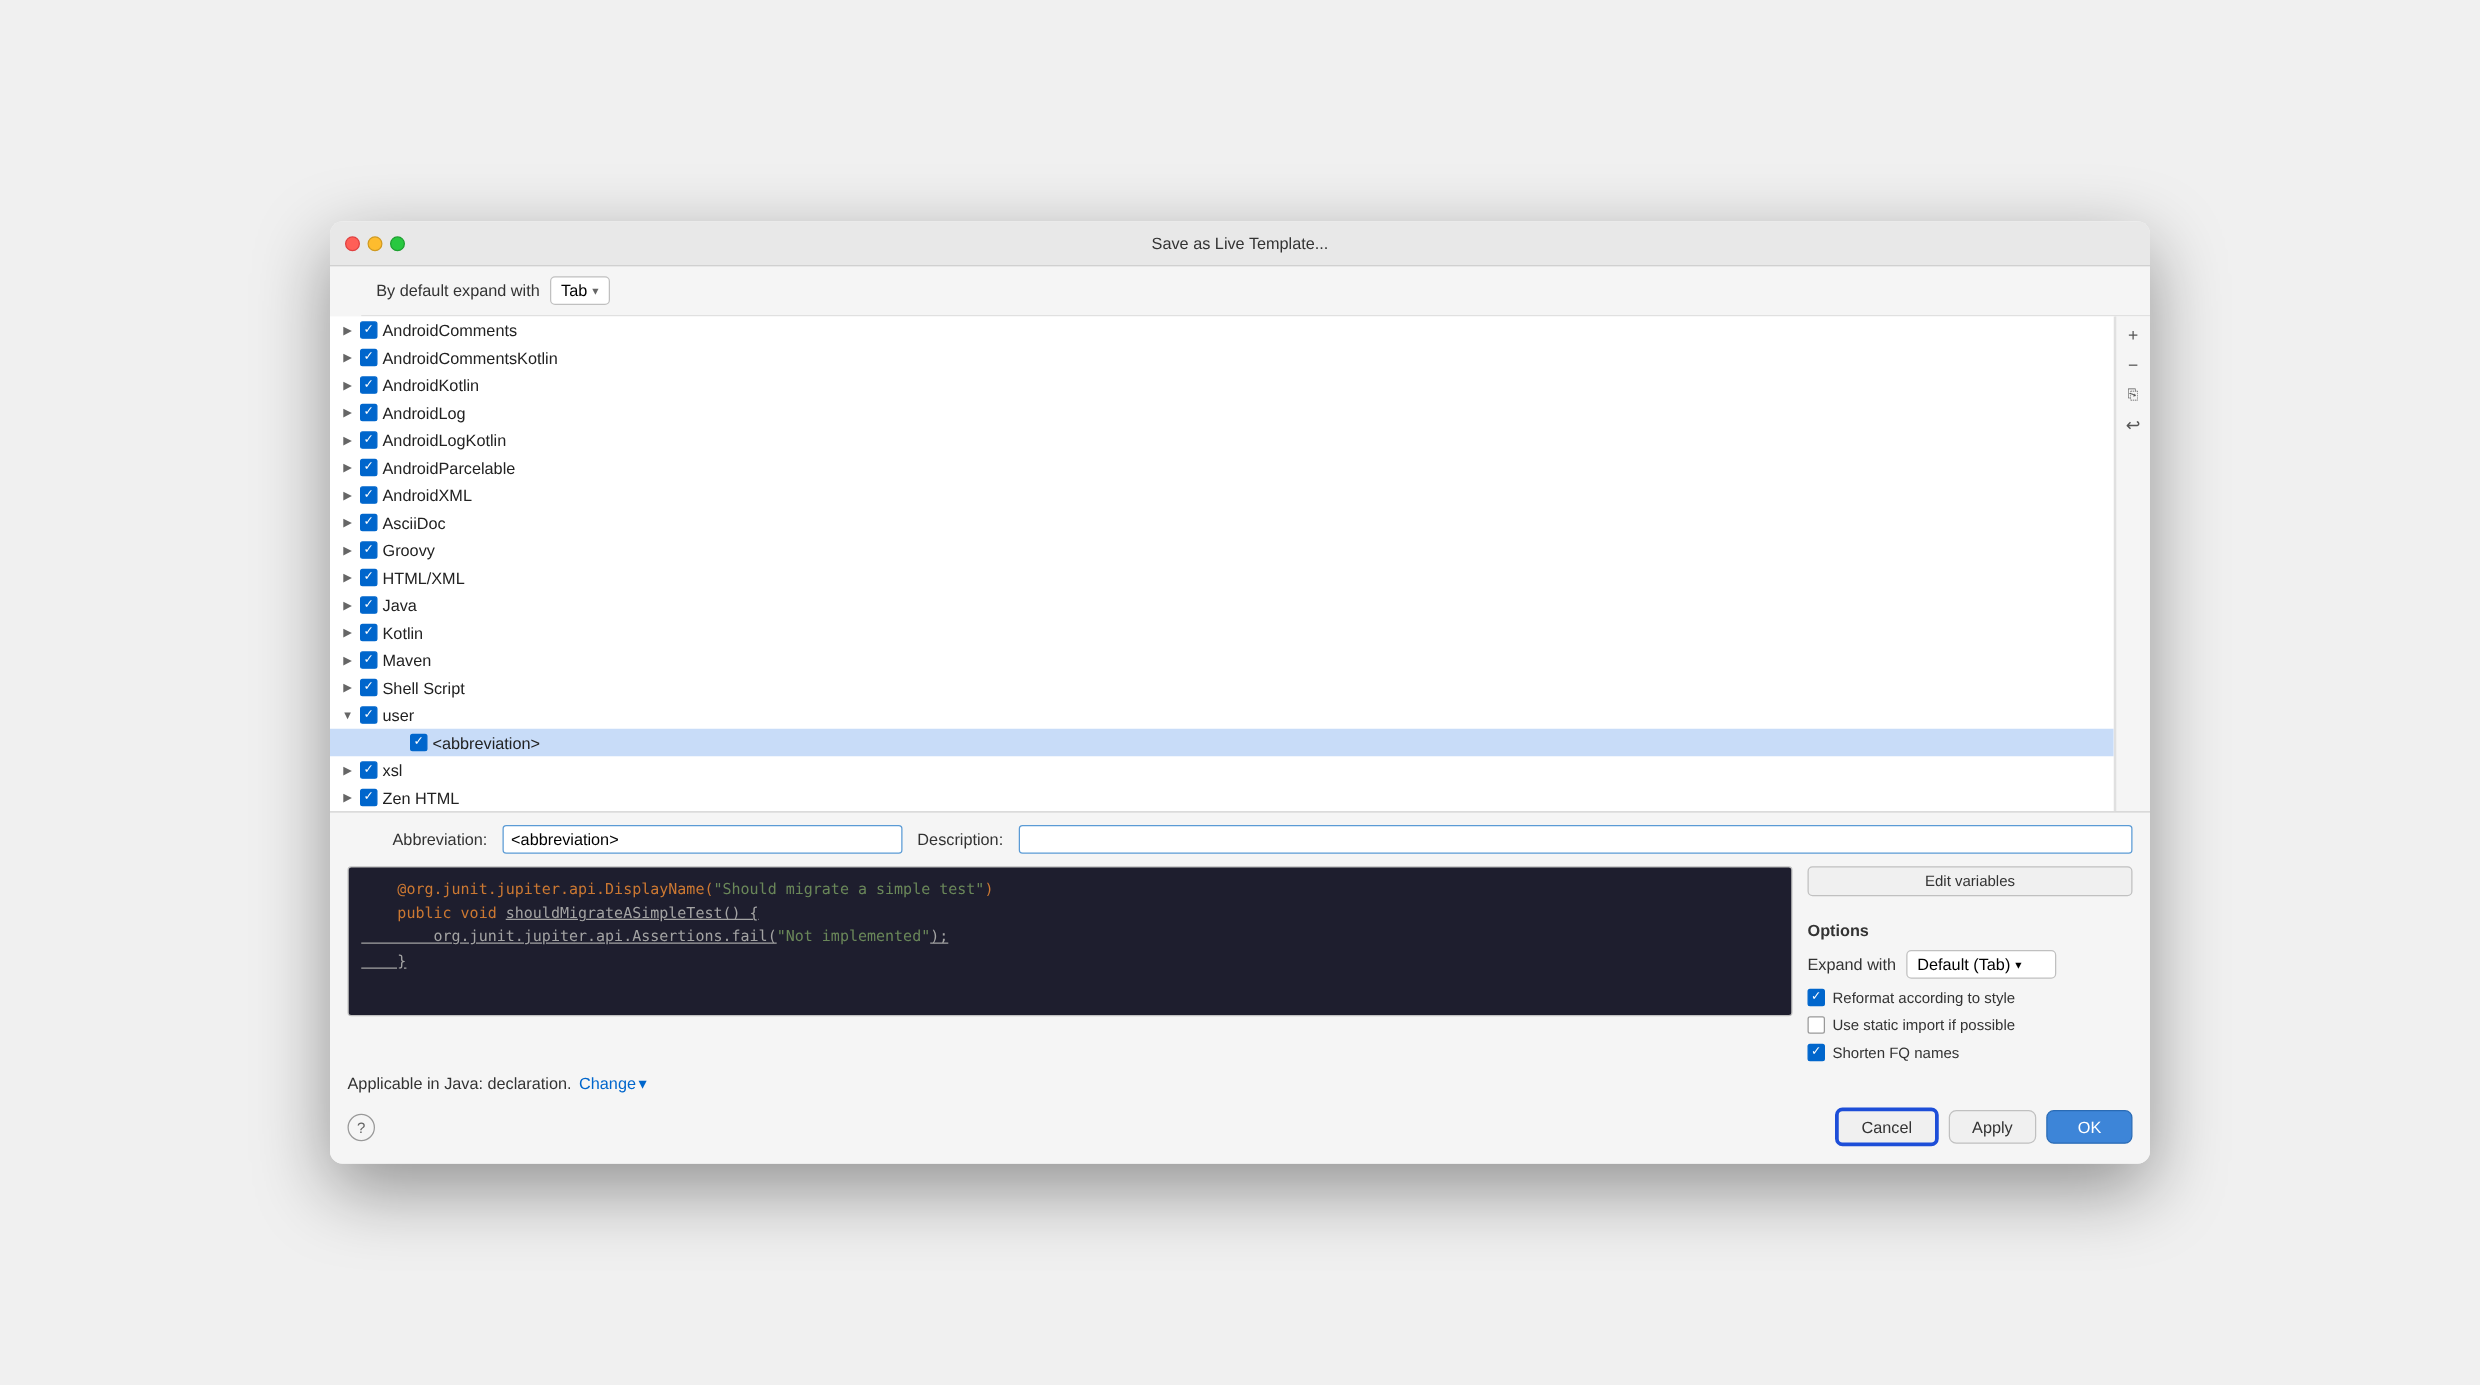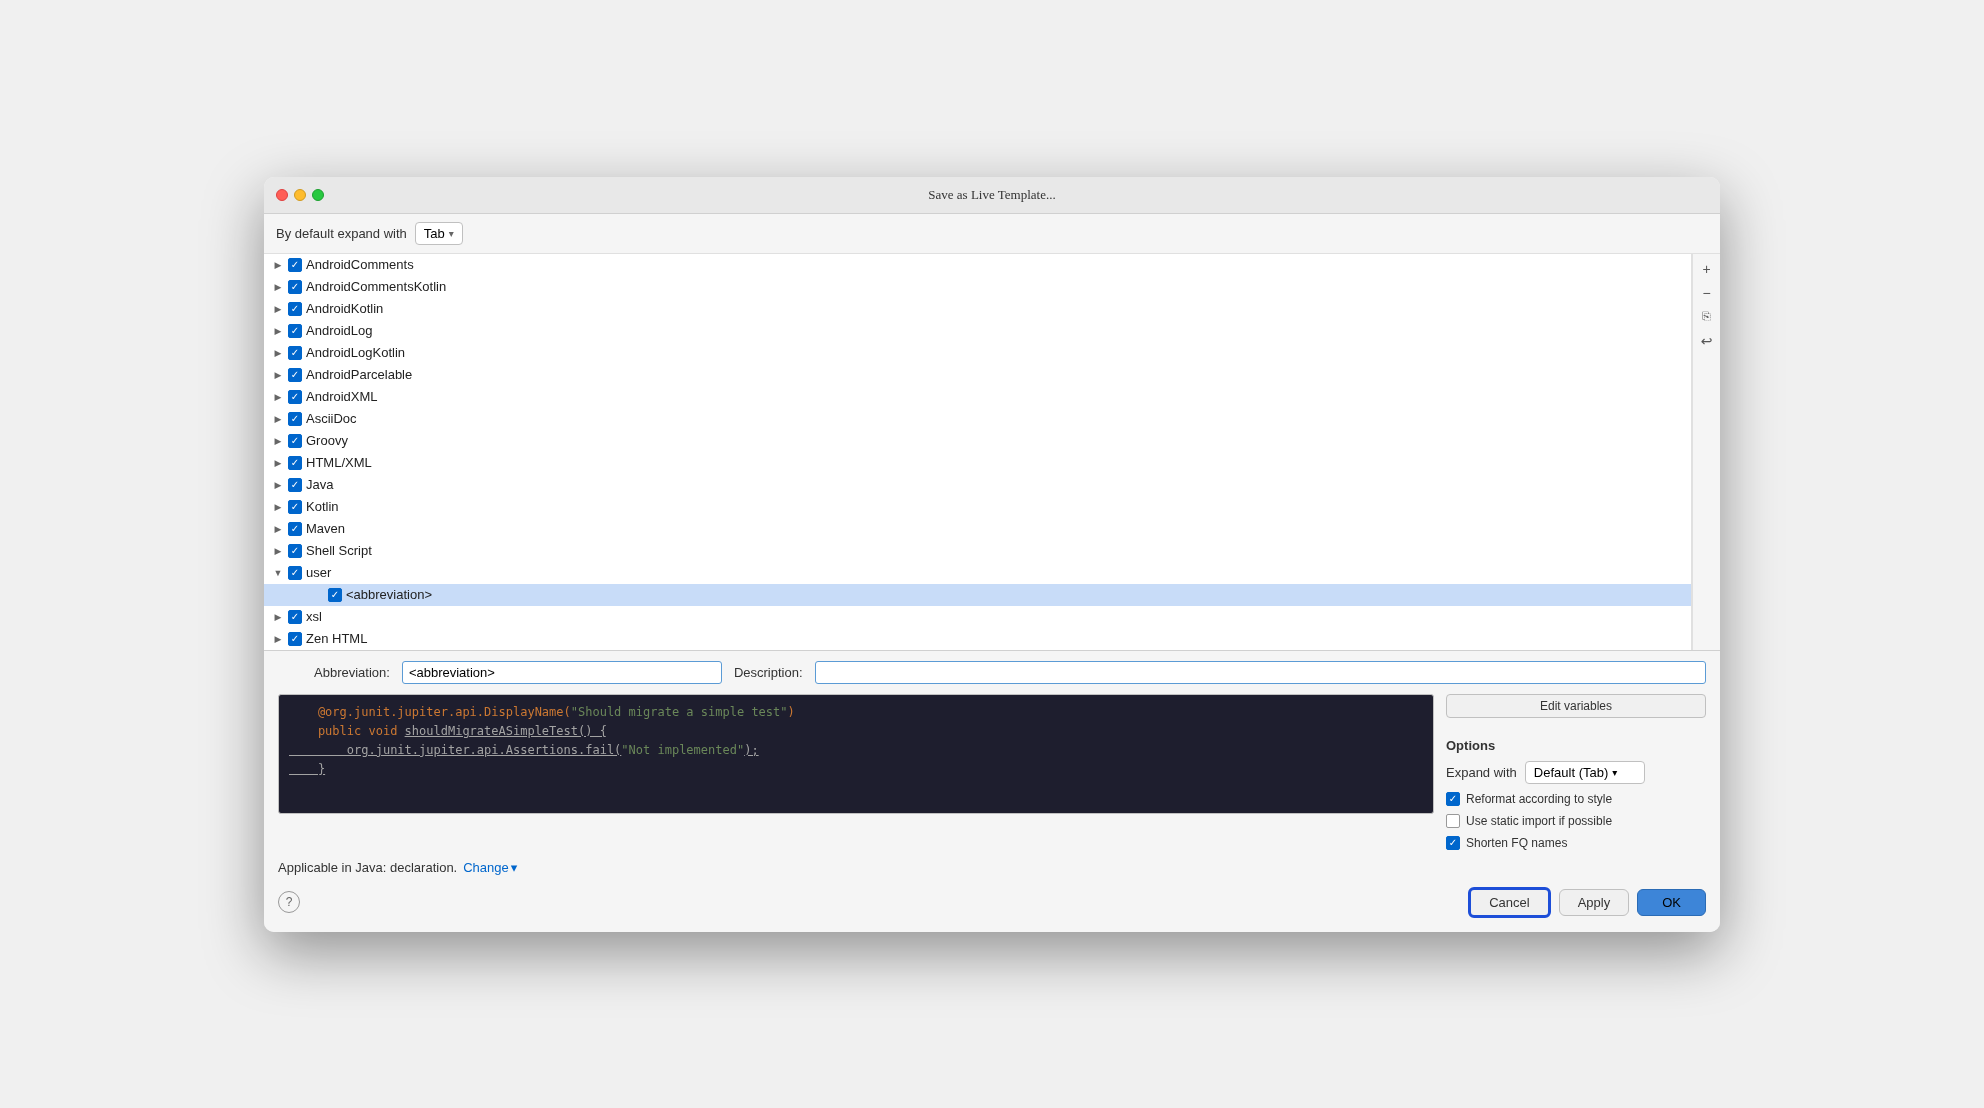--- a/index.html
+++ b/index.html
@@ -22,21 +22,20 @@
       flex-direction: column;
     }
     .title-bar {
       background: #e8e8e8;
       padding: 10px 16px;
       display: flex;
       align-items: center;
       justify-content: center;
       position: relative;
       border-bottom: 1px solid #d0d0d0;
-      font-family: Liberation Serif, serif;
     }
     .traffic-lights {
       position: absolute;
       left: 12px;
       display: flex;
       gap: 6px;
     }
     .traffic-light {
       width: 12px;
       height: 12px;
@@ -51,20 +50,21 @@
       color: #333;
       font-weight: 500;
     }
     .top-bar {
       display: flex;
       align-items: center;
       padding: 8px 12px;
       background: #f5f5f5;
       border-bottom: 1px solid #e0e0e0;
       gap: 8px;
+      margin-left: 25px;
     }
     .top-bar-label {
       font-size: 13px;
       color: #333;
     }
     .tab-dropdown {
       display: flex;
       align-items: center;
       background: white;
       border: 1px solid #c0c0c0;
@@ -331,21 +331,21 @@
       cursor: pointer;
       color: #333;
     }
     .ok-btn {
       border: 1px solid #2a6bb5;
       background: #3d85d8;
       border-radius: 6px;
       padding: 5px 24px;
       font-size: 13px;
       cursor: pointer;
-      color: #000000;
+      color: #ffffff;
       font-weight: 500;
     }
     .template-left { flex: 1; }
   </style>
 </head>
 <body>
 
 <div class="dialog">
 
   <div class="title-bar">

